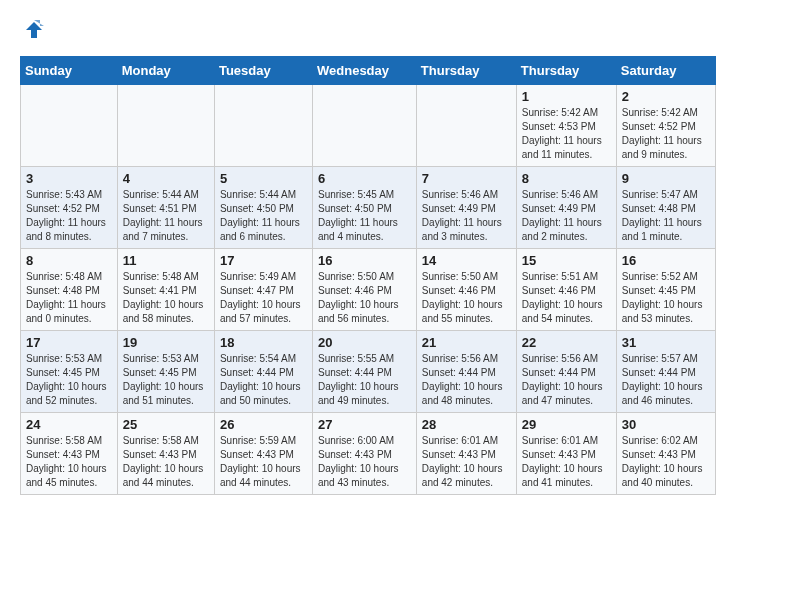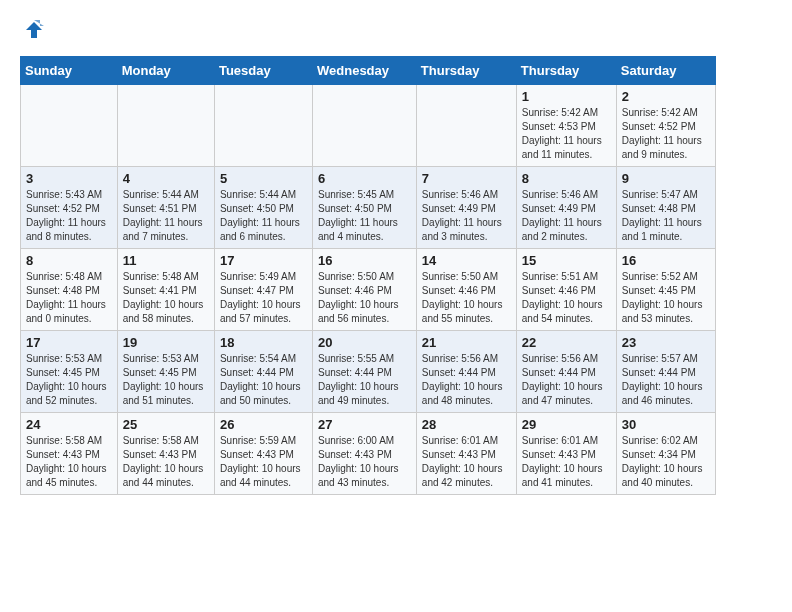--- a/index.html
+++ b/index.html
@@ -267,21 +267,21 @@
 Sunset: 4:44 PM
 Daylight: 10 hours and 48 minutes.</div>
           </td>
           <td>
             <span class="day-number">22</span>
             <div class="day-info">Sunrise: 5:56 AM
 Sunset: 4:44 PM
 Daylight: 10 hours and 47 minutes.</div>
           </td>
           <td>
-            <span class="day-number">23</span>
+            <span class="day-number">31</span>
             <div class="day-info">Sunrise: 5:57 AM
 Sunset: 4:44 PM
 Daylight: 10 hours and 46 minutes.</div>
           </td>
         </tr>
         <tr>
           <td>
             <span class="day-number">24</span>
             <div class="day-info">Sunrise: 5:58 AM
 Sunset: 4:43 PM
@@ -313,19 +313,19 @@
           </td>
           <td>
             <span class="day-number">29</span>
             <div class="day-info">Sunrise: 6:01 AM
 Sunset: 4:43 PM
 Daylight: 10 hours and 41 minutes.</div>
           </td>
           <td>
             <span class="day-number">30</span>
             <div class="day-info">Sunrise: 6:02 AM
-Sunset: 4:34 PM
+Sunset: 4:43 PM
 Daylight: 10 hours and 40 minutes.</div>
           </td>
         </tr>
       </tbody>
   </table>
 </div>
 
 </body></html>

